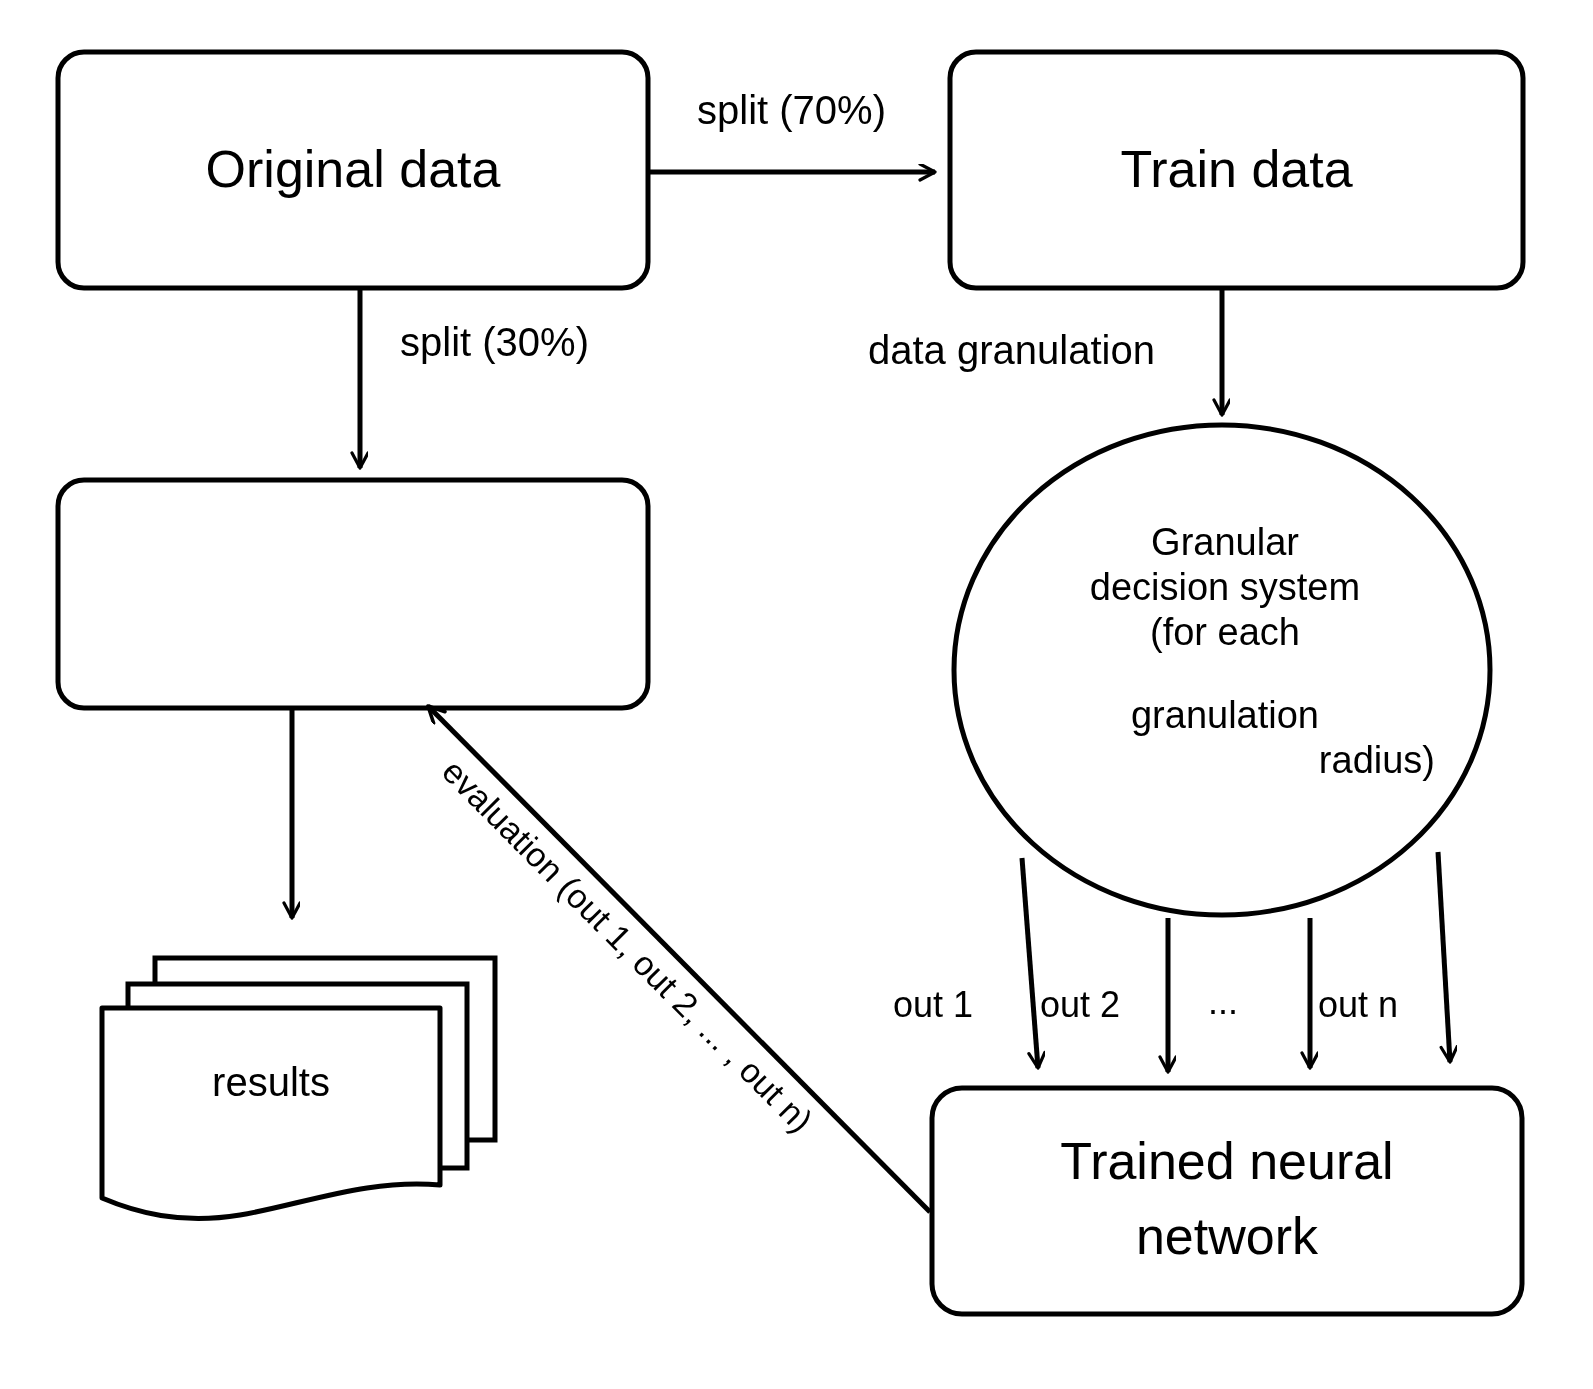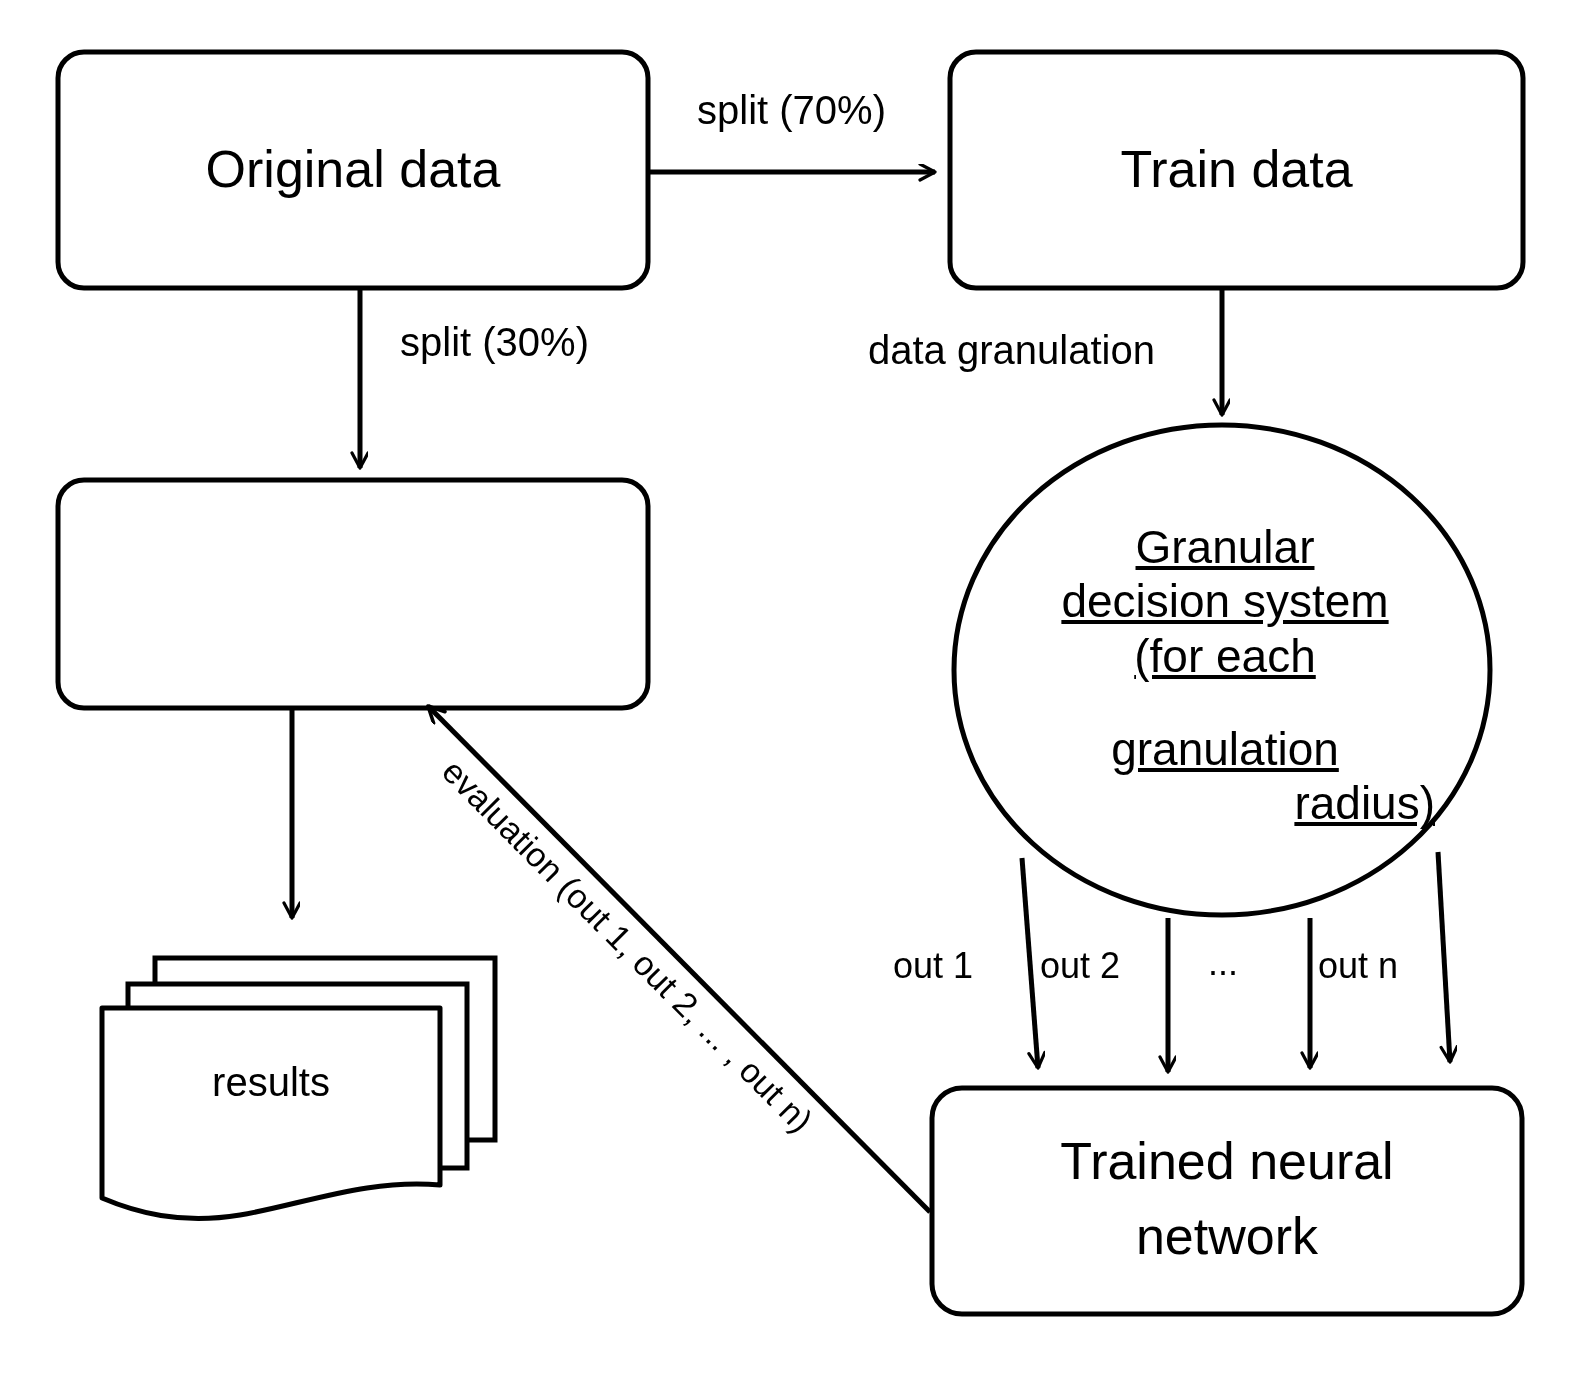--- a/index.html
+++ b/index.html
@@ -36,22 +36,22 @@
     line-height: 1.18;
   }
   .edge-label {
     position: absolute;
     color: #000000;
     font-family: "Liberation Sans", sans-serif;
     white-space: nowrap;
   }
   .big-text   { font-size: 52px; }
   .mid-text   { font-size: 40px; }
-  .small-text { font-size: 36px; }
-  .circle-text{ font-size: 46px; text-decoration: underline; }
+  .small-text { font-size: 36px; margin-top: 39px; }
+  .circle-text{ font-size: 38px; }
   .diag-label {
     font-size: 34px;
     transform-origin: 0 0;
     white-space: nowrap;
   }
 </style>
 </head>
 <body>
 
 <div id="canvas">

